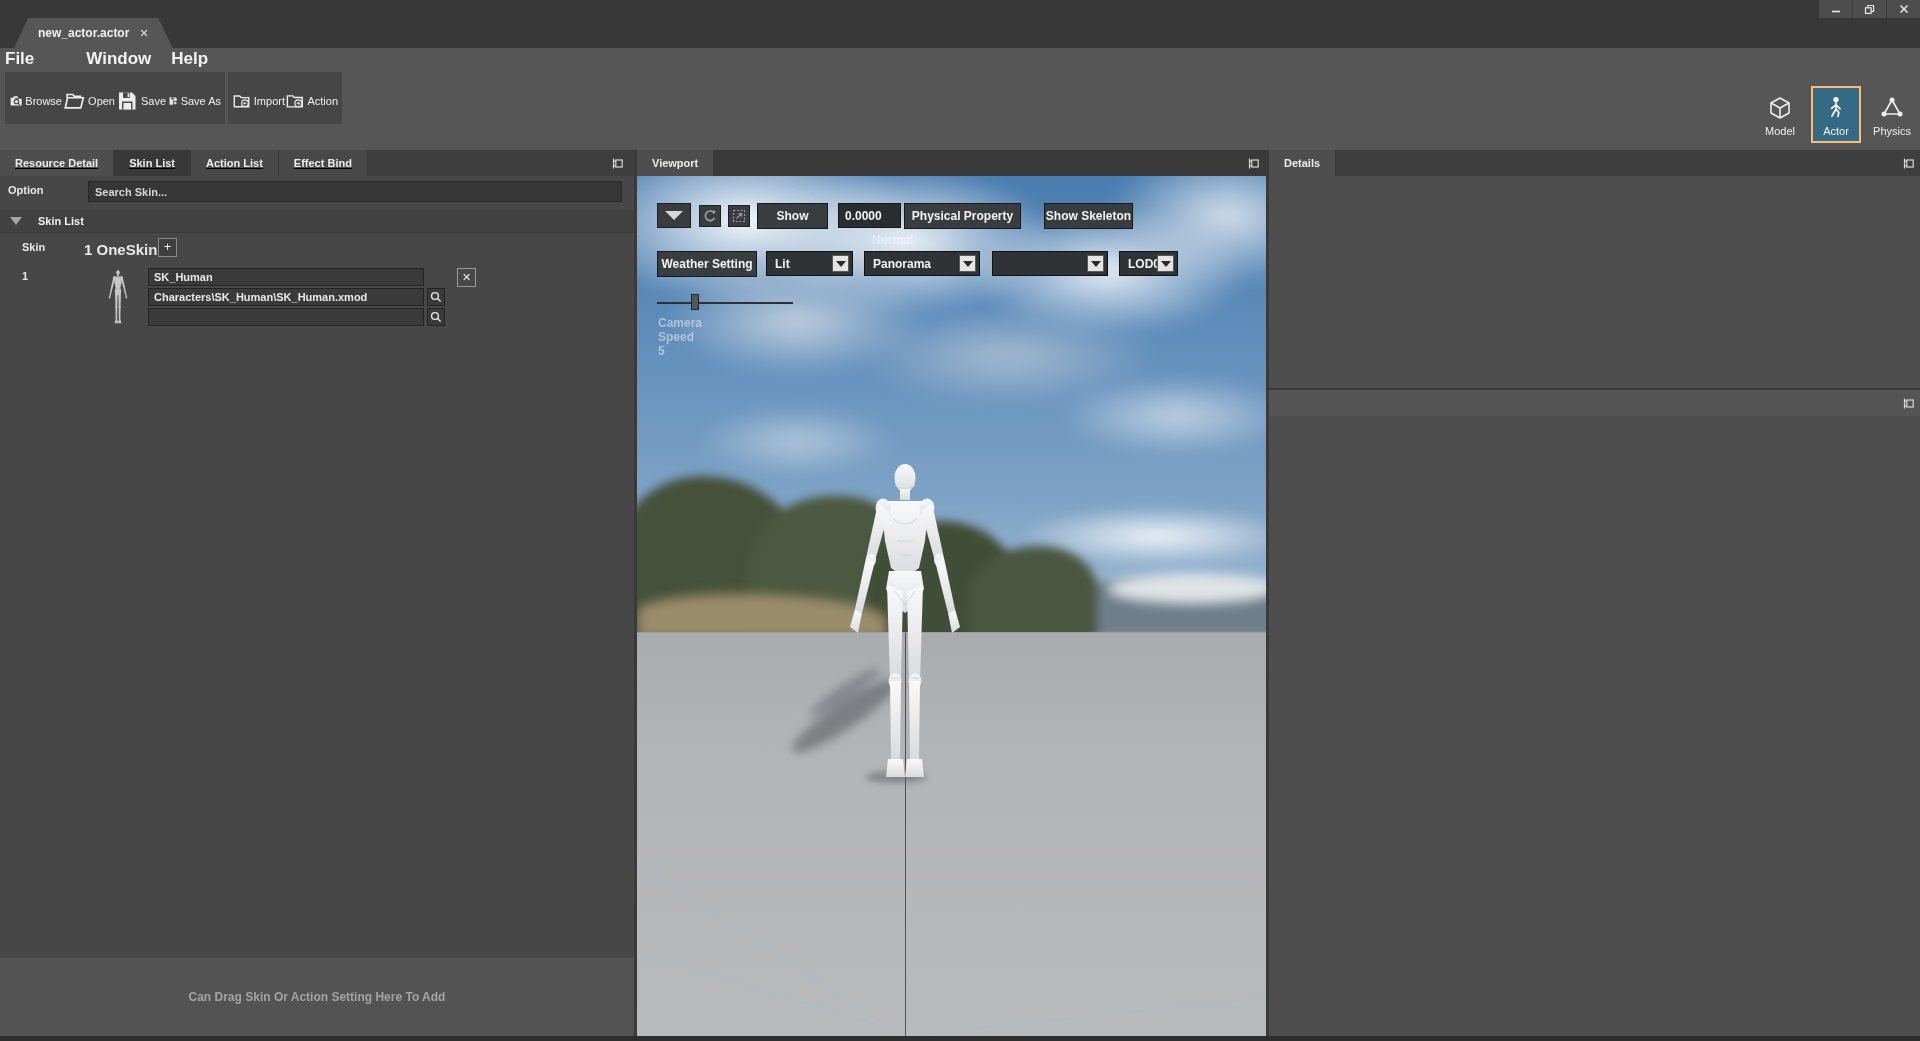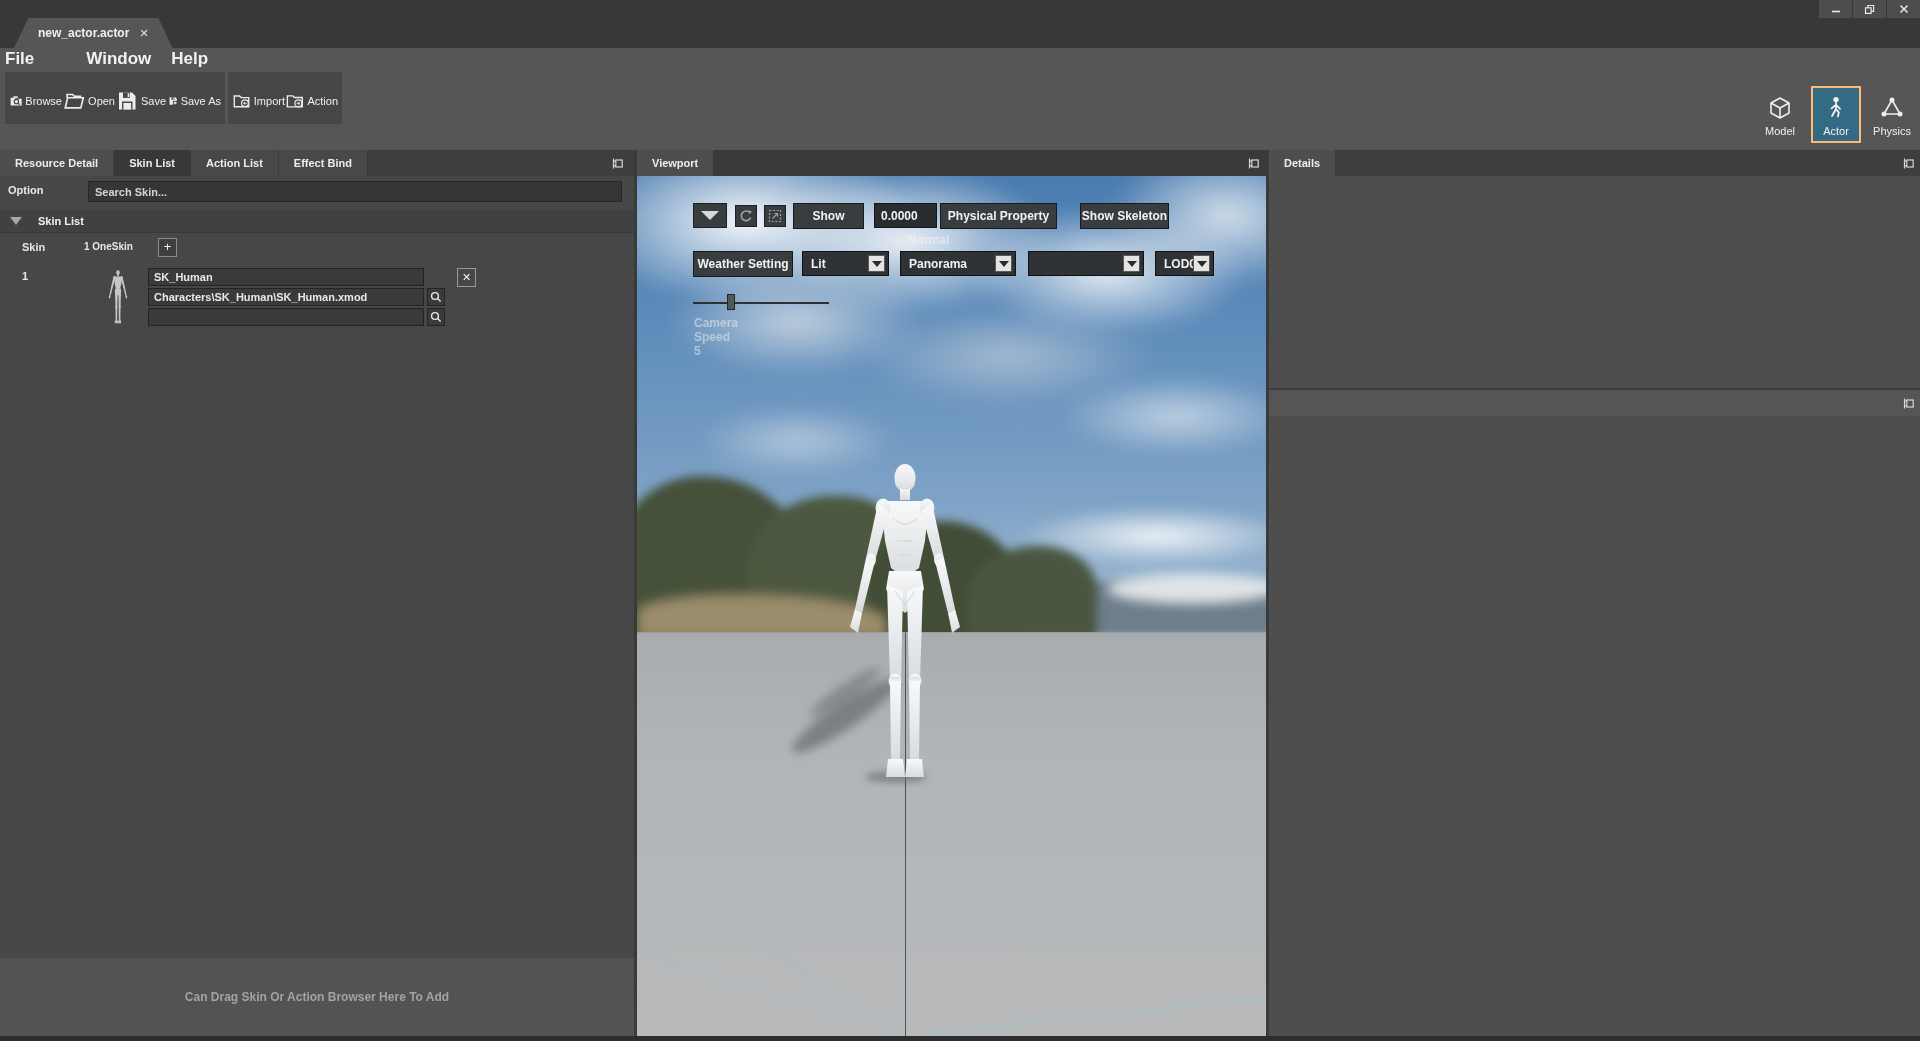--- a/index.html
+++ b/index.html
@@ -39,33 +39,33 @@
   .mode-label { color:#f0f0f0; font-size:11px; }
 
   
   .tabbar { position:absolute; height:26px; background:#3e3e3e; display:flex; }
   .ptab { height:26px; padding:0 15px; display:flex; align-items:center; color:#ededed; font-size:11px; font-weight:bold; background:#4e4e4e; border-right:1px solid #3a3a3a; }
   .ptab.active { background:#383838; }
   .pin { position:absolute; right:4px; top:6px; width:14px; height:14px; display:flex; align-items:center; justify-content:center; }
 
   
   .left-panel { position:absolute; left:0; top:150px; width:634px; height:886px; background:#474747; }
-  .left-panel .tabbar { left:0; top:0; width:634px; }
+  .left-panel .tabbar { left:0; top:0; width:634px;text-decoration:underline; }
   .option-row { position:absolute; left:0; top:30px; width:634px; height:24px; }
   .option-label { position:absolute; left:8px; top:4px; color:#e8e8e8; font-size:11px; font-weight:bold; }
   .search-input { position:absolute; left:88px; top:1px; width:534px; height:21px; background:#363636; border:1px solid #272727; color:#e4e4e4; font-size:11px; font-weight:bold; padding:0 6px; font-family:inherit; outline:none; }
   .search-input::placeholder { color:#d6d6d6; opacity:1; }
 
   .section-header { position:absolute; left:0; top:60px; width:634px; height:23px; background:#414141; border-bottom:1px solid #383838; display:flex; align-items:center; }
   .tri-down { width:0; height:0; border-left:6px solid transparent; border-right:6px solid transparent; border-top:8px solid #a5a5a5; margin-left:10px; }
   .section-title { color:#f0f0f0; font-size:11px; font-weight:bold; margin-left:16px; }
 
   .skin-row { position:absolute; left:0; top:88px; width:634px; height:22px; }
   .skin-label { position:absolute; left:22px; top:3px; color:#e8e8e8; font-size:11px; font-weight:bold; }
-  .skin-count { position:absolute; left:84px; top:3px; color:#e8e8e8; font-size:10px; font-weight:bold;text-align:right; }
+  .skin-count { position:absolute; left:84px; top:3px; color:#e8e8e8; font-size:15px; font-weight:bold;text-align:right; }
   .add-btn { position:absolute; left:158px; top:0; width:19px; height:19px; background:#3f3f3f; border:1px solid #8a8a8a; color:#f2f2f2; font-size:13px; line-height:16px; text-align:center; }
 
   .item-row { position:absolute; left:0; top:118px; width:634px; height:70px; }
   .item-index { position:absolute; left:22px; top:2px; color:#e8e8e8; font-size:11px; font-weight:bold; }
   .item-thumb { position:absolute; left:100px; top:2px; width:36px; height:58px; display:flex; align-items:flex-start; justify-content:center; }
   .mini-input { position:absolute; left:148px; width:276px; height:18px; background:#3a3a3a; border:1px solid #242424; color:#e8e8e8; font-size:11px; font-weight:bold; padding:0 5px; font-family:inherit; outline:none; }
   .mi-1 { top:0; } .mi-2 { top:20px; } .mi-3 { top:40px; }
   .mag-btn { position:absolute; left:427px; width:18px; height:18px; background:#3a3a3a; border:1px solid #242424; display:flex; align-items:center; justify-content:center; }
   .mag-2 { top:20px; } .mag-3 { top:40px; }
   .del-btn { position:absolute; left:457px; top:0; width:19px; height:19px; background:#474747; border:1px solid #9a9a9a; color:#f4f4f4; font-size:11px; font-weight:bold; line-height:17px; text-align:center; }
@@ -75,21 +75,21 @@
 
   
   .vdiv1 { position:absolute; left:634px; top:150px; width:3px; height:886px; background:#3a3a3a; }
   .vdiv2 { position:absolute; left:1266px; top:150px; width:3px; height:886px; background:#3a3a3a; }
   .bottom-strip { position:absolute; left:0; top:1036px; width:1920px; height:5px; background:#2d2d2d; }
 
   
   .vp-panel { position:absolute; left:637px; top:150px; width:629px; height:886px; background:#3e3e3e; }
   .vp-panel .tabbar { left:0; top:0; width:629px; background:#3a3a3a; }
   .scene { position:absolute; left:0; top:26px; width:629px; height:860px; overflow:hidden;
-           background:linear-gradient(180deg,#4a7cb0 0%, #5f8dbb 18%, #7fa3c6 38%, #aec3d6 56%, #c6d0d8 66%, #ccd3d8 72%);padding-left:36px; }
+           background:linear-gradient(180deg,#4a7cb0 0%, #5f8dbb 18%, #7fa3c6 38%, #aec3d6 56%, #c6d0d8 66%, #ccd3d8 72%); }
   .cloud { position:absolute; border-radius:50%; }
   .skyobj { position:absolute; }
   .floor { position:absolute; left:0; top:456px; width:629px; height:404px; background:linear-gradient(180deg,#a9acaf 0%, #b2b5b7 30%, #b8babc 100%); border-top:1px solid #9a9da0; }
   .gridline { position:absolute; height:1px; background:rgba(140,202,216,0.5); transform-origin:left top; }
   .axis-line { position:absolute; left:268px; top:0; width:1px; height:404px; background:rgba(60,64,68,0.85); }
   .shadow-blob { position:absolute; border-radius:50%; filter:blur(5px); }
   .character { position:absolute; left:208px; top:287px; width:120px; height:330px; }
 
   
   .vp-ovl { position:absolute; font-size:12px; }
@@ -310,21 +310,21 @@
       <div class="mag-btn mag-3">
         <svg width="12" height="12" viewBox="0 0 12 12" fill="none" stroke="#e8e8e8" stroke-width="1.4">
             <circle cx="5" cy="5" r="3.4"></circle>
             <path d="M7.6 7.6 L10.6 10.6"></path>
           </svg>
       </div>
       <div class="del-btn">✕</div>
     </div>
 
     <div class="drop-zone">
-      <span class="drop-hint">Can Drag Skin Or Action Browser Here To Add</span>
+      <span class="drop-hint">Can Drag Skin Or Action Setting Here To Add</span>
     </div>
   </div>
 
   <div class="vdiv1"></div>
   <div class="vdiv2"></div>
 
   <div class="vp-panel">
     <div class="tabbar">
       <div class="ptab">Viewport</div>
     </div>

